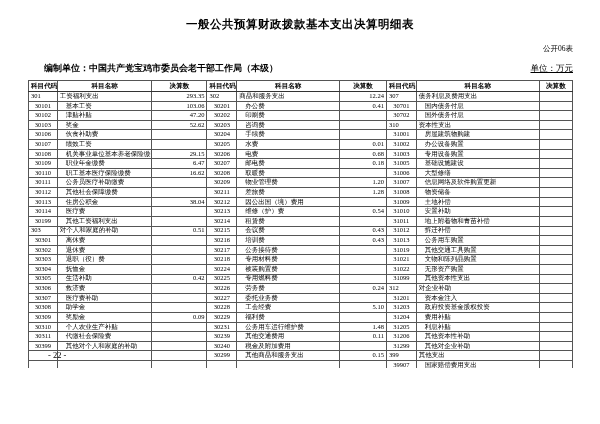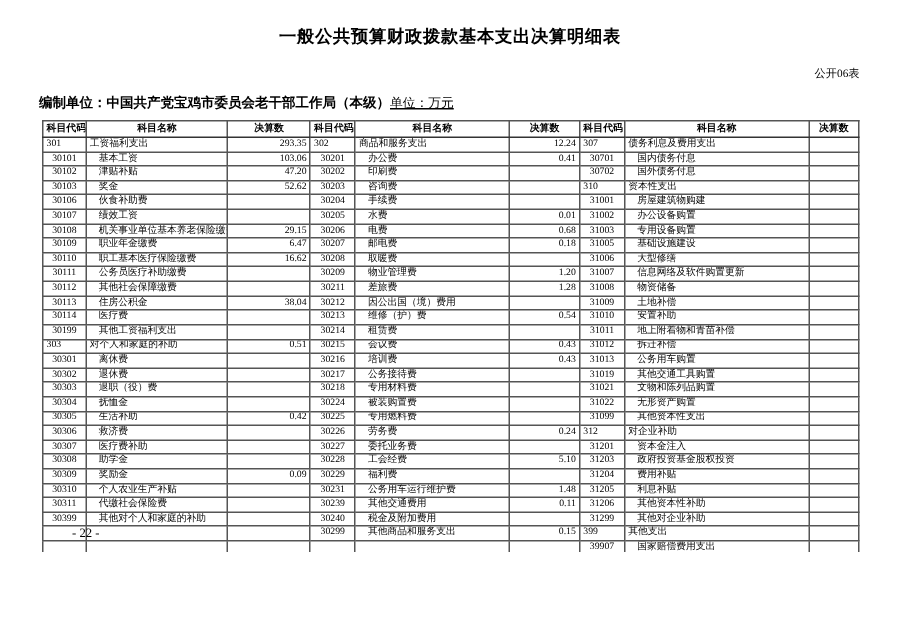--- a/index.html
+++ b/index.html
@@ -6,22 +6,22 @@
   .page{
     position:relative;width:600px;height:368px;background:#fff;color:#000;
     font-family:"Liberation Serif","DejaVu Serif",serif;overflow:hidden;
   }
   .title{
     position:absolute;top:17px;left:0;width:100%;text-align:center;
     font-size:11.5px;font-weight:bold;letter-spacing:0.5px;
   }
   .table-label{position:absolute;top:44px;right:27px;font-size:7.5px;font-family:Liberation Serif, serif;}
   .meta{
-    position:absolute;top:62px;left:26px;right:27px;
-    display:flex;align-items:flex-end;
+    position:absolute;top:62px;left:44px;right:27px;
+    display:flex;justify-content:space-between;align-items:flex-end;
   }
   .prepared{font-size:9px;font-weight:600;}
   .unit{font-size:8.5px;text-decoration:underline;}
   .tablewrap{position:absolute;top:80px;left:28px;right:27px;height:310px;}
   table{
     width:100%;height:100%;border-collapse:collapse;table-layout:fixed;
     font-size:6.5px;line-height:1.05;border:1px solid #333;
   }
   th,td{border:0.5px solid #555;padding:0 2px;overflow:hidden;}
   thead tr{height:11px;}

